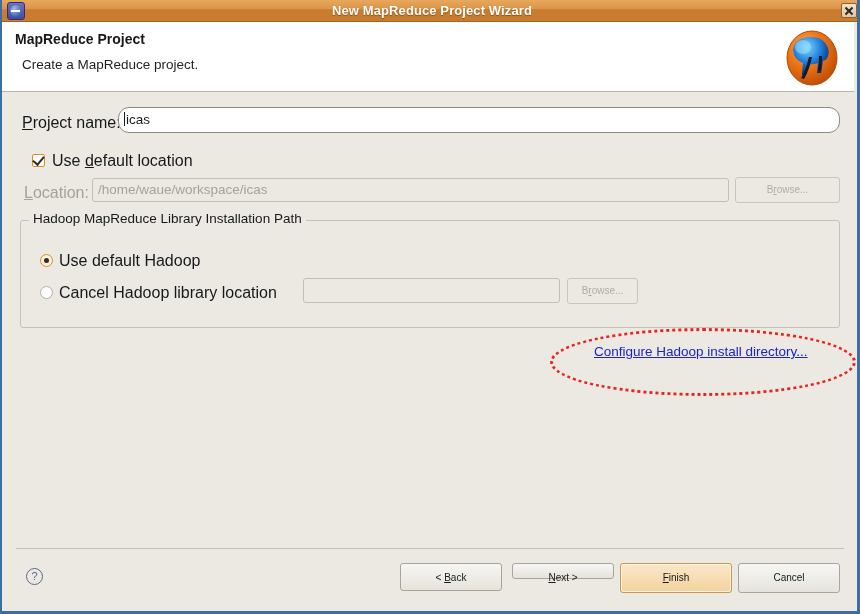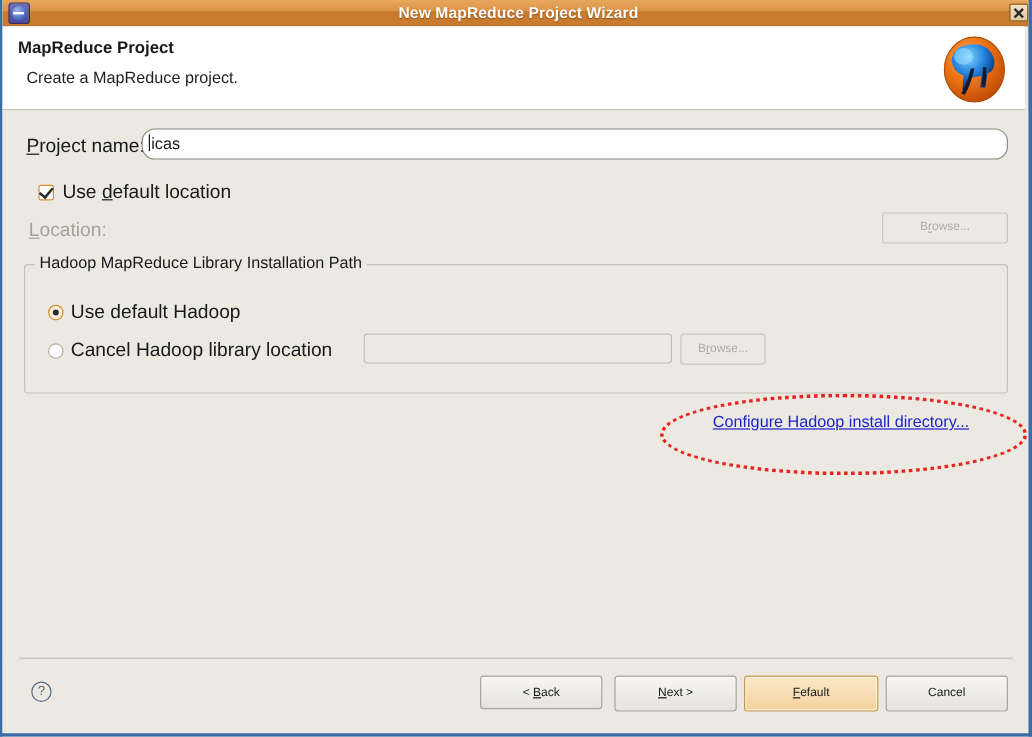--- a/index.html
+++ b/index.html
@@ -344,20 +344,23 @@
     <div class="checkbox" style="left:30px; top:62px;">
       <div class="tick"></div>
     </div>
     <div class="lbl" style="left:50px; top:60px;">
       <span>Use </span><u>d</u><span>efault location</span>
     </div>
 
     <div class="lbl dim" style="left:22px; top:92px;">
       <u>L</u><span>ocation:</span>
     </div>
+    <div class="textfield disabled" style="left:90px; top:86px; width:637px; height:24px; line-height:22px;">
+      <span>/home/waue/workspace/icas</span>
+    </div>
     <div class="btn disabled" style="left:733px; top:85px; width:105px; height:26px; line-height:24px;">
       <span>B</span><u>r</u><span>owse...</span>
     </div>
 
     <div id="groupbox"></div>
     <div id="group-legend">Hadoop MapReduce Library Installation Path</div>
 
     <div class="radio on" style="left:38px; top:162px;">
       <div class="dot"></div>
     </div>
@@ -377,22 +380,22 @@
     <div id="annotation-ellipse"></div>
   </div>
 
   <div id="footer">
     <div id="footer-sep"></div>
     <div id="help-icon">?</div>
 
     <div class="btn" style="left:398px; top:15px; width:102px; height:28px; line-height:28px;">
       <span>&lt; </span><u>B</u><span>ack</span>
     </div>
-    <div class="btn" style="left:510px; top:15px; width:102px; height:30px; line-height:28px;">
+    <div class="btn" style="left:510px; top:15px; width:102px; height:16px; line-height:28px;">
       <u>N</u><span>ext &gt;</span>
     </div>
     <div class="btn default" style="left:618px; top:15px; width:112px; height:30px; line-height:28px;">
-      <u>F</u><span>efault</span>
+      <u>F</u><span>inish</span>
     </div>
     <div class="btn" style="left:736px; top:15px; width:102px; height:30px; line-height:28px;">Cancel</div>
   </div>
 
 </div>
 
 </body></html>

